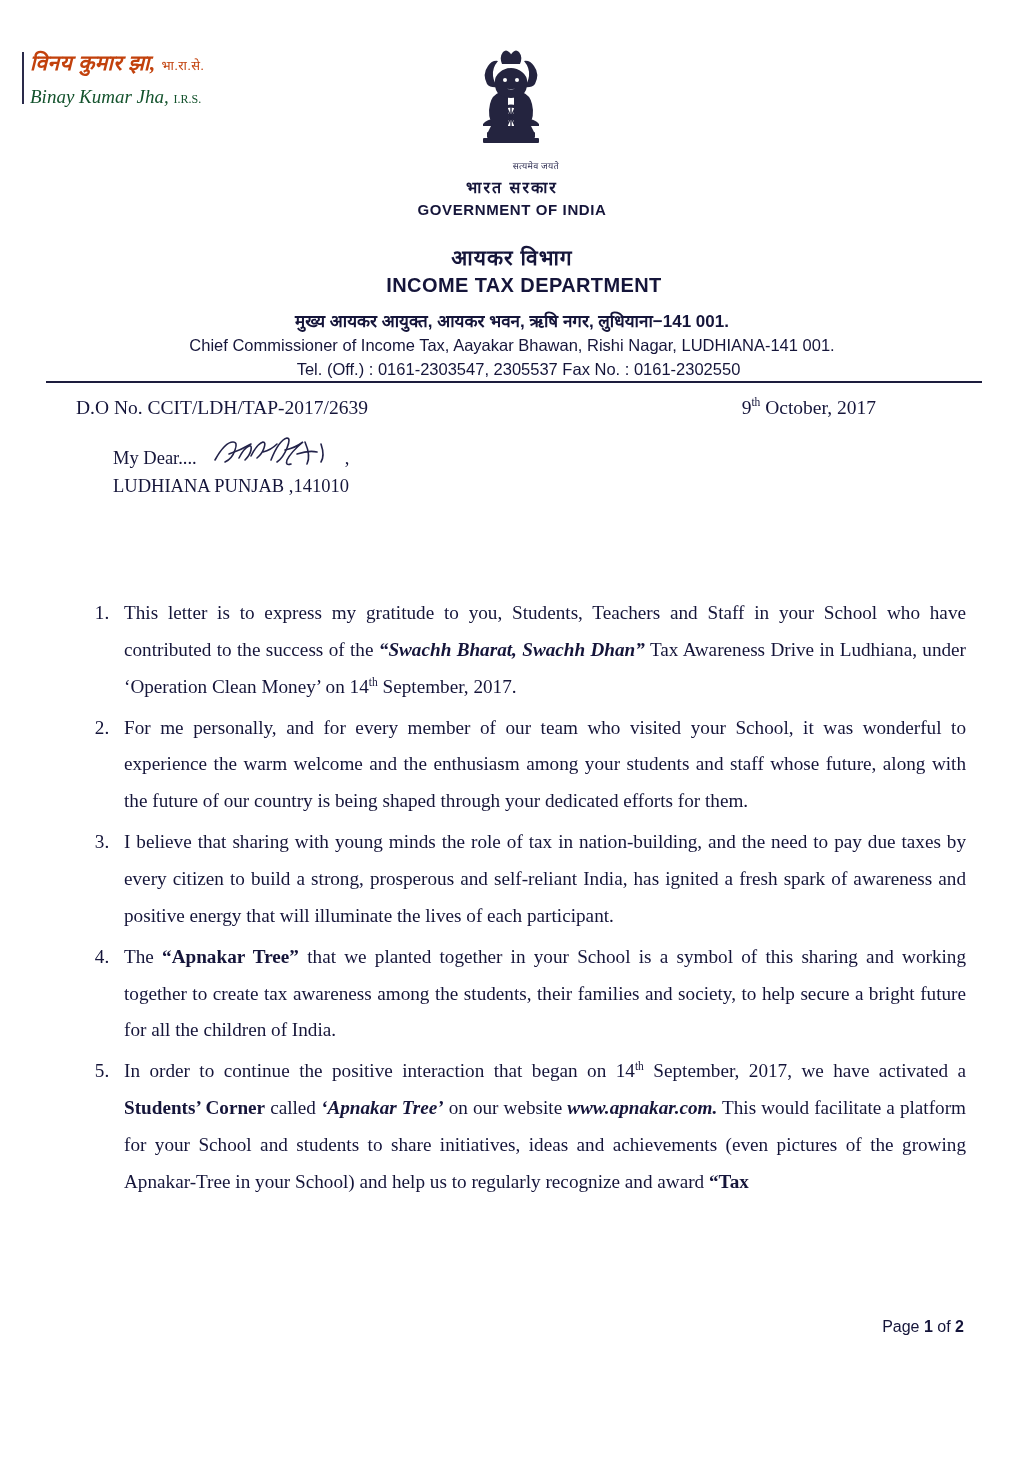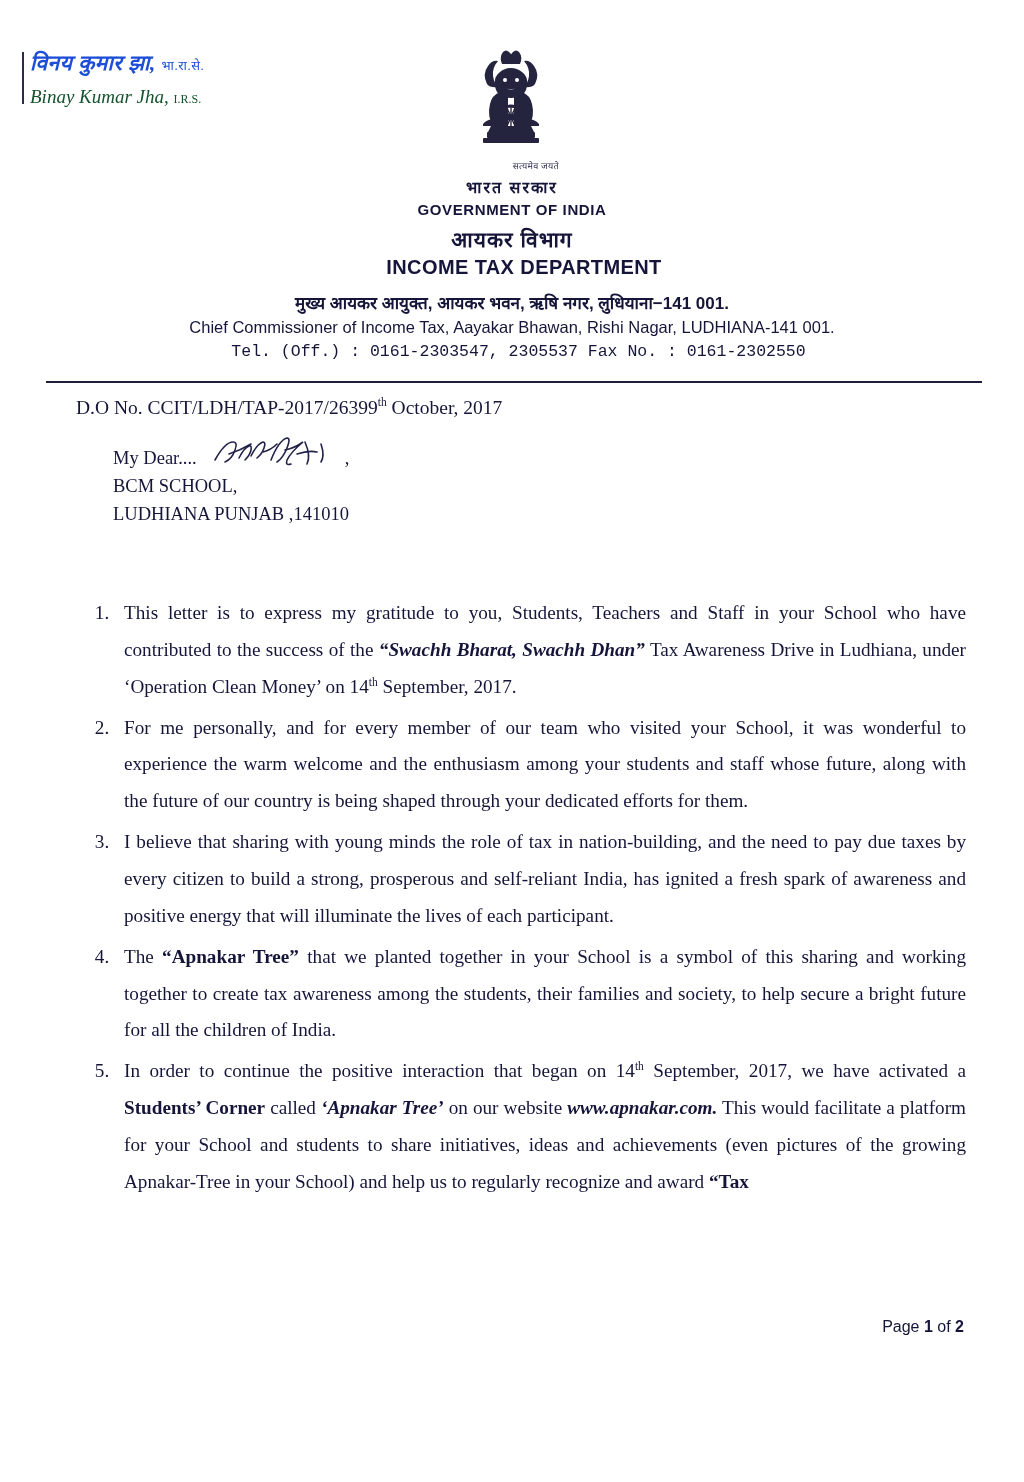--- a/index.html
+++ b/index.html
@@ -34,21 +34,21 @@
     top: 4px;
     width: 2px;
     height: 52px;
     background: #2a2a4a;
   }
   .name-hi {
     font-family: "Liberation Serif", serif;
     font-size: 21px;
     font-style: italic;
     font-weight: bold;
-    color: #1d4ed8;
+    color: #c2410c;
     letter-spacing: .5px;
   }
   .name-hi .suffix {
     font-size: 13px;
     font-style: normal;
     font-weight: normal;
   }
   .name-en {
     font-family: "Liberation Serif", serif;
     font-size: 19px;
@@ -98,21 +98,21 @@
     font-size: 15px;
     font-weight: bold;
     letter-spacing: .6px;
     margin-top: 3px;
   }
   .hdr-hi-2 {
     font-family: "Liberation Sans", sans-serif;
     font-size: 21px;
     font-weight: bold;
     letter-spacing: 1px;
-    margin-top: 7px;
+    margin-top: 25px;
   }
   .hdr-en-2 {
     font-family: "Liberation Sans", sans-serif;
     font-size: 20px;
     font-weight: bold;
     letter-spacing: .4px;
     margin-top: 3px;
     padding-left: 24px;
   }
   .hdr-hi-3 {
@@ -120,21 +120,21 @@
     font-size: 17px;
     font-weight: bold;
     margin-top: 12px;
   }
   .hdr-en-3 {
     font-family: "Liberation Sans", sans-serif;
     font-size: 16.5px;
     margin-top: 4px;
   }
   .hdr-tel {
-    font-family: Liberation Mono, monospace;
+    font-family: Liberation Sans, sans-serif;
     font-size: 16.5px;
     margin-top: 5px;
     padding-left: 13px;
   }
 
   .rule {
     position: absolute;
     left: 46px;
     right: 42px;
     top: 381px;
@@ -142,21 +142,21 @@
     background: #1d1d3d;
   }
 
   
   .ref-row {
     position: absolute;
     left: 76px;
     right: 60px;
     top: 396px;
     display: flex;
-    justify-content: flex-start;
+    justify-content: space-between;
     align-items: baseline;
     font-size: 19.5px;
     color: #15153a;
   }
   .ref-date { margin-right: 88px; }
   .ref-date sup { font-size: 11.5px; }
 
   
   .sal-block {
     position: absolute;
@@ -306,21 +306,20 @@
           <path d="M54 18 q8 -2 14 -8"></path>
           <path d="M62 26 q8 -20 16 -22 q4 0 0 10 q-4 10 -10 14"></path>
           <path d="M76 16 q10 -2 18 -8 q-12 10 -16 18 q-2 6 4 4"></path>
           <path d="M96 8 q6 14 2 22"></path>
           <path d="M88 20 q12 -4 20 -2"></path>
           <path d="M112 10 q4 12 0 18"></path>
         </g>
       </svg>
       <span style="margin-left:148px">,</span>
     </div>
-    <div class="addr-line">BCM SCHOOL,</div>
     <div class="addr-line">LUDHIANA PUNJAB ,141010</div>
   </div>
 
   <ol class="body-list">
     <li>
       <span>This letter is to express my gratitude to you, Students, Teachers and Staff in your School who have contributed to the success of the </span><span class="bi">“Swachh Bharat, Swachh Dhan”</span><span> Tax Awareness Drive in Ludhiana, under ‘Operation Clean Money’ on 14</span><sup class="ord">th</sup><span> September, 2017.</span>
     </li>
     <li>For me personally, and for every member of our team who visited your School, it was wonderful to experience the warm welcome and the enthusiasm among your students and staff whose future, along with the future of our country is being shaped through your dedicated efforts for them.</li>
     <li>I believe that sharing with young minds the role of tax in nation-building, and the need to pay due taxes by every citizen to build a strong, prosperous and self-reliant India, has ignited a fresh spark of awareness and positive energy that will illuminate the lives of each participant.</li>
     <li>

